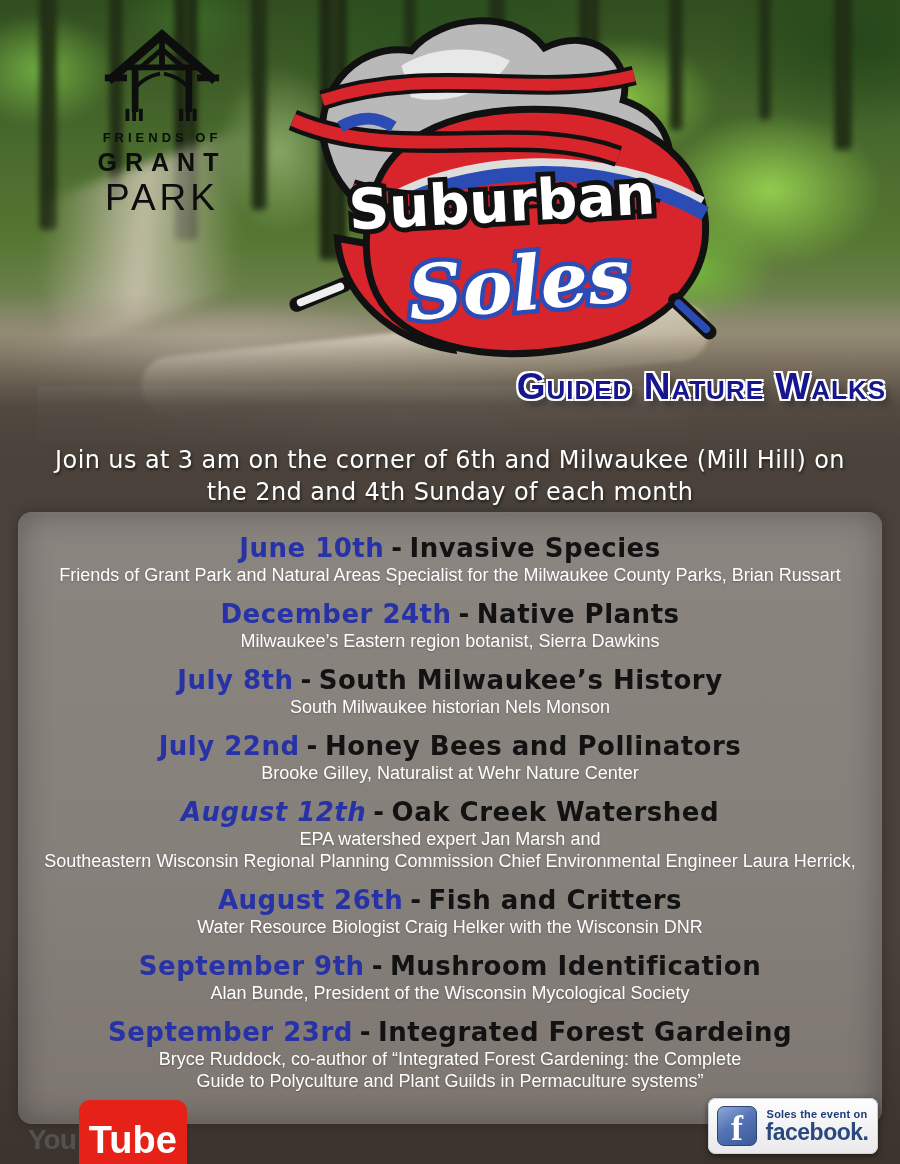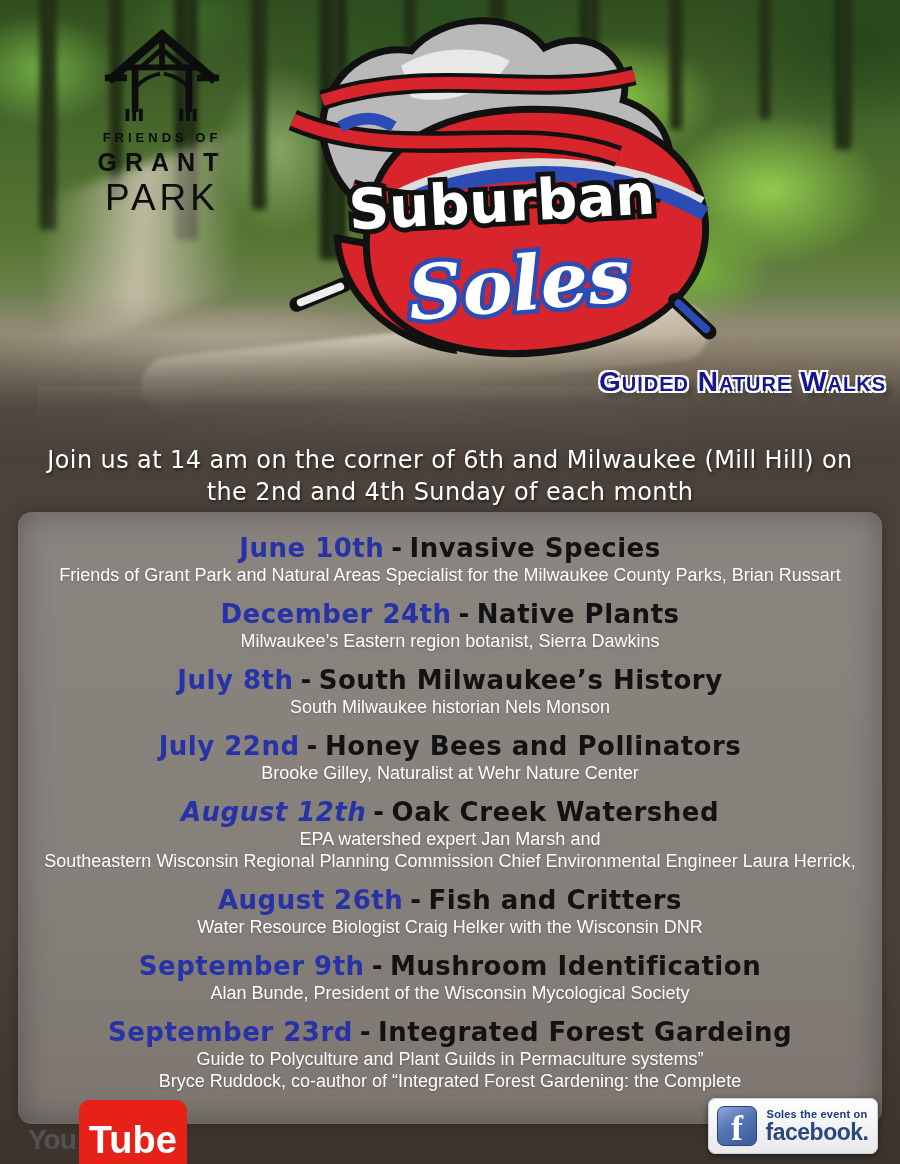--- a/index.html
+++ b/index.html
@@ -57,21 +57,21 @@
   .fogp{position:absolute;left:76px;top:28px;width:172px;text-align:center;color:#0d0d0d;}
   .fogp svg{display:block;margin:0 auto;}
   .fogp-line1{font-size:13px;font-weight:bold;letter-spacing:4px;margin-top:6px;}
   .fogp-line2{font-size:25px;font-weight:700;letter-spacing:8px;margin-top:3px;}
   .fogp-line3{font-size:37px;font-weight:400;letter-spacing:4px;margin-top:0;}
   
   .soles{position:absolute;left:283px;top:6px;width:434px;height:362px;}
   
   .tagline{
     position:absolute;right:14px;top:366px;
-    font-family:"Liberation Sans",sans-serif;font-weight:bold;font-size:28px;
+    font-family:"Liberation Sans",sans-serif;font-weight:bold;font-size:37px;
     font-variant:small-caps;letter-spacing:1px;color:var(--tagline-navy);
     text-shadow:-2px -2px 0 #fff,2px -2px 0 #fff,-2px 2px 0 #fff,2px 2px 0 #fff,5px 6px 6px rgba(40,40,40,.75);
   }
   
   .intro{position:absolute;left:0;top:444px;width:100%;text-align:center;color:#fff;
     font-family:"DejaVu Sans",sans-serif;font-size:24px;line-height:32px;letter-spacing:.4px;
     text-shadow:1px 2px 3px rgba(0,0,0,.55);}
   
   .panel{
     position:absolute;left:18px;top:512px;width:864px;height:612px;border-radius:14px;
@@ -182,21 +182,21 @@
       <path d="M401,301 L429,327" style="stroke:var(--lace-blue)" stroke-width="8" stroke-linecap="round"></path>
 
       <text x="222" y="218" text-anchor="middle" font-family="DejaVu Sans, sans-serif" font-weight="bold" font-size="57" fill="#fff" stroke="#111" stroke-width="10" paint-order="stroke" transform="rotate(-3 222 200)">Suburban</text>
       <text x="240" y="308" text-anchor="middle" font-family="DejaVu Serif, serif" font-style="italic" font-weight="bold" font-size="76" fill="#fff" style="stroke:var(--lace-blue)" stroke-width="9" paint-order="stroke" transform="rotate(-5 240 290)">Soles</text>
     </svg>
   </div>
 
   <div class="tagline">Guided Nature Walks</div>
 
   <div class="intro">
-    <div>Join us at 14 am on the corner of 6th and Milwaukee (Mill Hill) on</div>
+    <div>Join us at 3 am on the corner of 6th and Milwaukee (Mill Hill) on</div>
     <div>the 2nd  and 4th Sunday of each month</div>
   </div>
 
   <div class="panel">
 
     <div class="event">
       <div class="event-heading"><span class="event-date">June 10th</span><span class="event-sep">-</span><span class="event-title">Invasive Species</span></div>
       <div class="event-detail">Friends of  Grant Park and Natural Areas Specialist for the Milwaukee County Parks, Brian Russart</div>
     </div>
 
@@ -226,22 +226,22 @@
       <div class="event-detail">Water Resource Biologist Craig Helker with the Wisconsin DNR</div>
     </div>
 
     <div class="event">
       <div class="event-heading"><span class="event-date">September 9th</span><span class="event-sep">-</span><span class="event-title">Mushroom Identification</span></div>
       <div class="event-detail">Alan Bunde, President of the Wisconsin Mycological Society</div>
     </div>
 
     <div class="event">
       <div class="event-heading"><span class="event-date">September 23rd</span><span class="event-sep">-</span><span class="event-title">Integrated Forest Gardeing</span></div>
+      <div class="event-detail">Bryce Ruddock, co-author of “Integrated Forest Gardening: the Complete</div>
       <div class="event-detail">Guide to Polyculture and Plant Guilds in Permaculture systems”</div>
-      <div class="event-detail">Bryce Ruddock, co-author of “Integrated Forest Gardening: the Complete</div>
     </div>
 
   </div>
 
   <div class="youtube">
     <span class="yt-you">You</span>
     <span class="yt-tube">Tube</span>
   </div>
 
   <div class="facebook">

